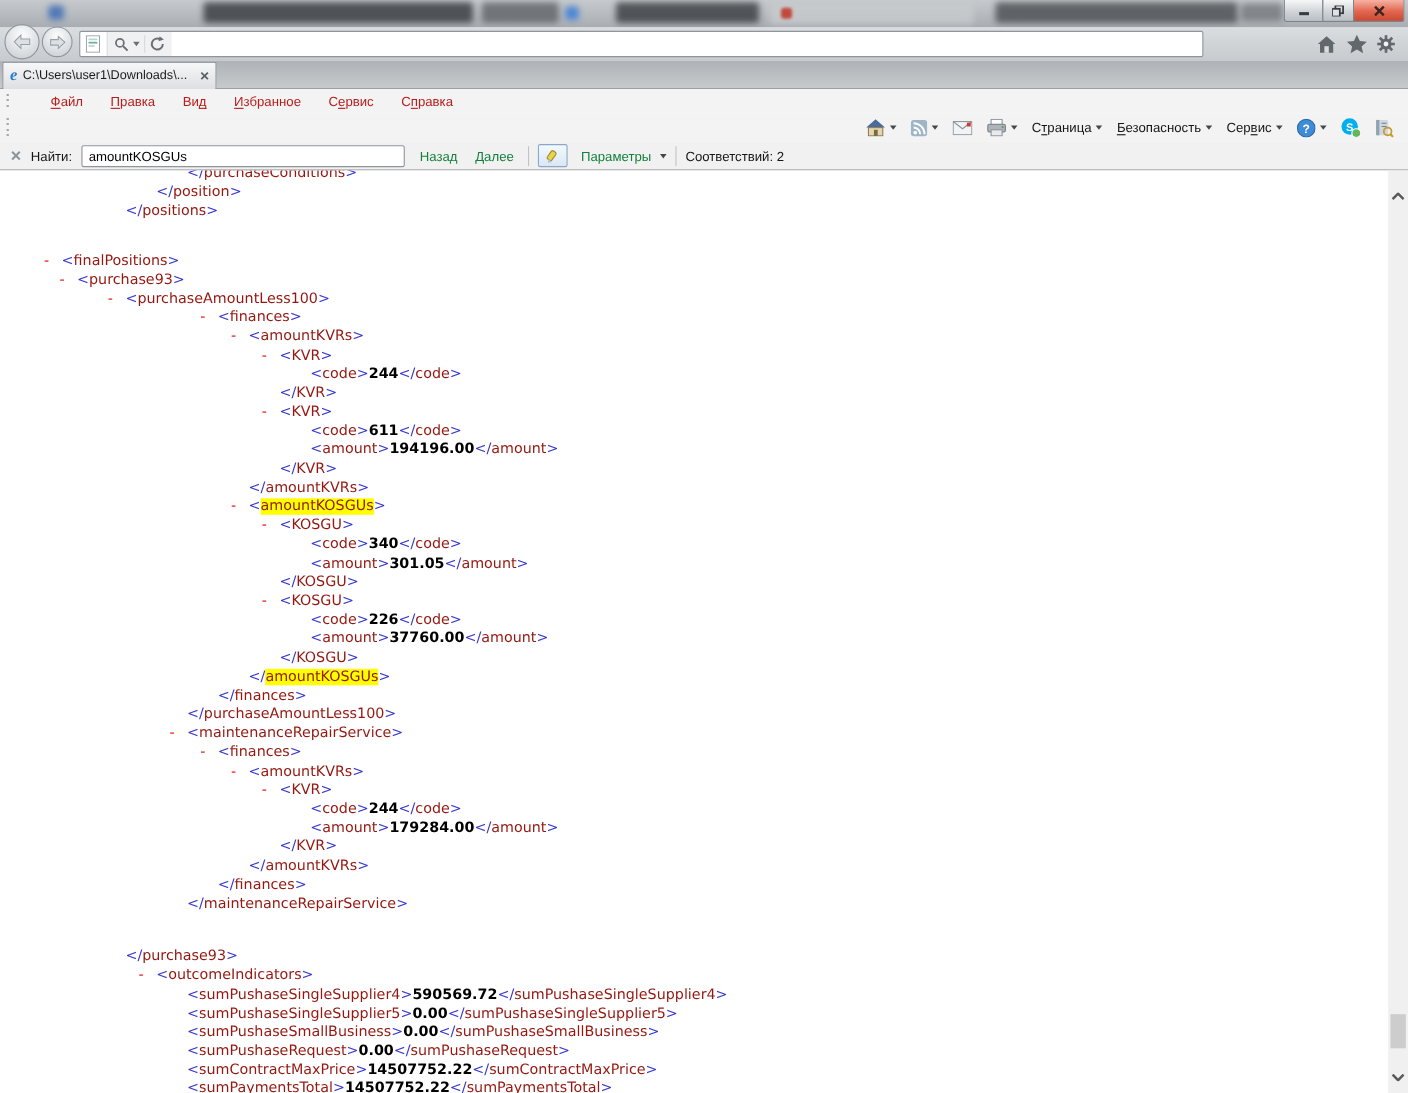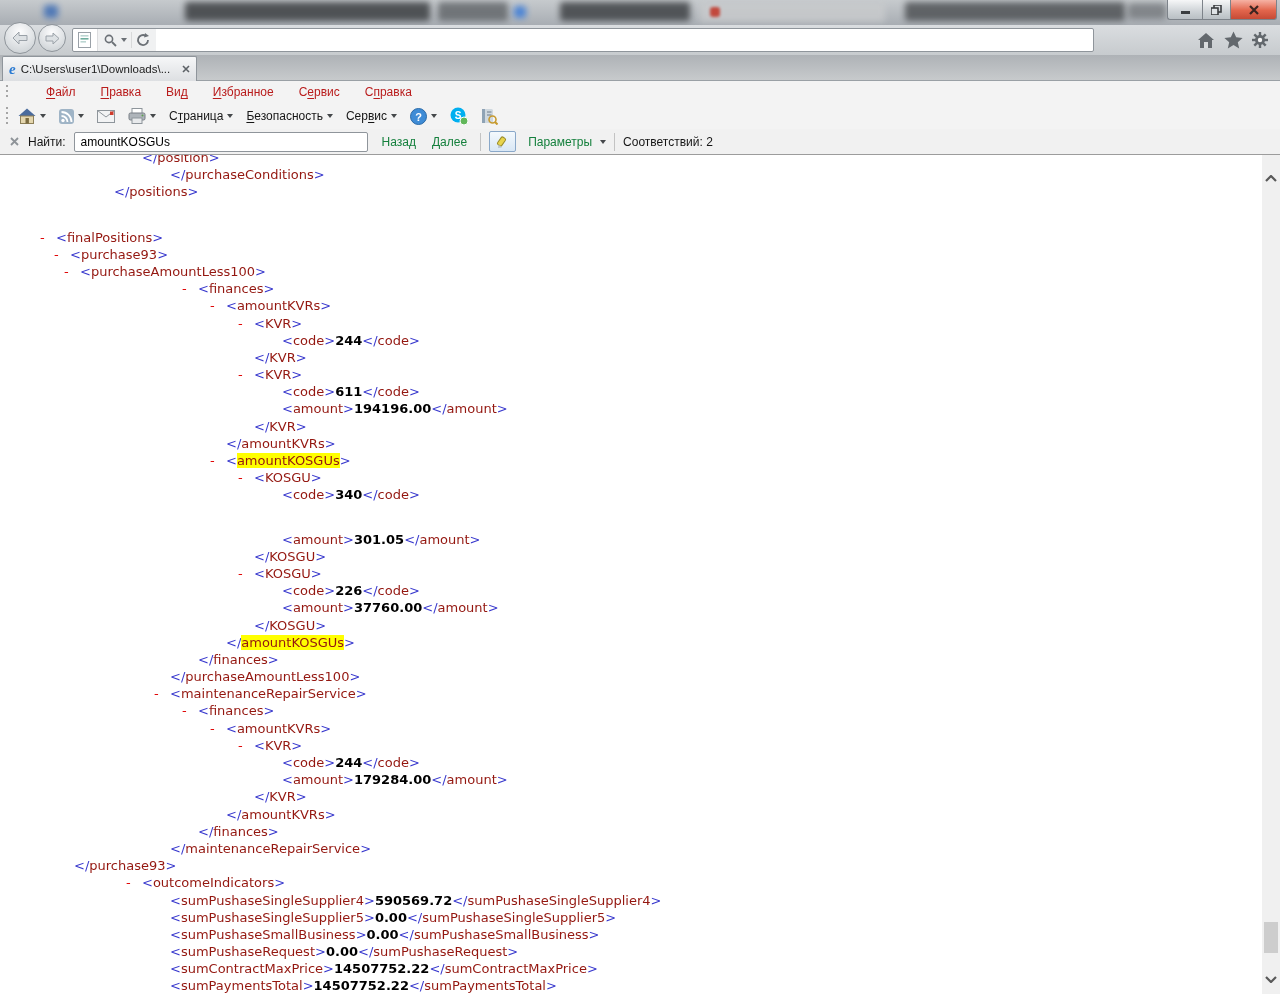--- a/index.html
+++ b/index.html
@@ -44,21 +44,21 @@
   .tab{position:absolute;left:2px;top:1px;width:195px;height:25px;
        background:linear-gradient(#f6f7f8,#dddfe2);border:1px solid #8f959b;border-bottom:none;
        border-radius:2px 2px 0 0;display:flex;align-items:center;gap:5px;padding:0 6px;}
   .tabtitle{flex:1;font-size:11.5px;color:#1b1b1b;white-space:nowrap;overflow:hidden;}
   .elogo{font:italic bold 15px "Liberation Serif",serif;color:#2a7ad2;line-height:1;}
 
   
   .menubar{position:absolute;left:0;top:81px;width:1280px;height:22px;background:#f3f3f3;
            display:flex;align-items:center;padding-left:46px;gap:25px;font-size:12px;color:#b91c1c;}
   .commandbar{position:absolute;left:0;top:103px;width:1280px;height:26px;background:#f3f3f3;
-              display:flex;align-items:center;padding-left:18px;font-size:12px;color:#161616;}
+              display:flex;align-items:center;padding-left:18px;font-size:12px;color:#161616;justify-content:flex-end;}
   .findbar{position:absolute;left:0;top:129px;width:1280px;height:26px;background:#f1f1f1;
            border-bottom:1px solid #9c9c9c;display:flex;align-items:center;font-size:12px;color:#161616;}
   .grip{position:absolute;left:6px;top:4px;bottom:4px;width:2px;
         background:repeating-linear-gradient(to bottom,#a5a5a5 0 2px,transparent 2px 5px);}
   .mitem{cursor:default;}
   .cbgroup{display:flex;align-items:center;gap:4px;margin-right:13px;}
   .caret{width:0;height:0;border-left:3.5px solid transparent;border-right:3.5px solid transparent;
          border-top:4px solid #45484b;display:inline-block;}
   .findinput{width:294px;height:20px;margin-left:8px;border:1px solid #8f959b;border-radius:2px;
              padding:0 6px;font:12px "Liberation Sans",sans-serif;color:#000;}
@@ -301,59 +301,59 @@
       </svg>
     </span>
     <span class="flatbtn" style="margin-left:7px;">Параметры</span>
     <span class="caret" style="margin-left:3px;"></span>
     <span class="fsep"></span>
     <span>Соответствий: 2</span>
   </div>
 
   <div class="content">
     <div class="xml">
+        <div class="xline" style="padding-left: 170px;"><span class="sym">&lt;/</span><span class="tag">purchaseConditions</span><span class="sym">&gt;</span></div>
         <div class="xline" style="padding-left: 142px;"><span class="sym">&lt;/</span><span class="tag">position</span><span class="sym">&gt;</span></div>
-        <div class="xline" style="padding-left: 170px;"><span class="sym">&lt;/</span><span class="tag">purchaseConditions</span><span class="sym">&gt;</span></div>
         <div class="xline" style="padding-left: 114px;"><span class="sym">&lt;/</span><span class="tag">positions</span><span class="sym">&gt;</span></div>
         <div class="xline" style="padding-left: 56px; margin-top: 28px;"><span class="dash">-</span><span class="sym">&lt;</span><span class="tag">finalPositions</span><span class="sym">&gt;</span></div>
         <div class="xline" style="padding-left: 70px;"><span class="dash">-</span><span class="sym">&lt;</span><span class="tag">purchase93</span><span class="sym">&gt;</span></div>
-        <div class="xline" style="padding-left: 80px;"><span class="dash">-</span><span class="sym">&lt;</span><span class="tag">purchaseAmountLess100</span><span class="sym">&gt;</span></div>
+        <div class="xline" style="padding-left: 114px;"><span class="dash">-</span><span class="sym">&lt;</span><span class="tag">purchaseAmountLess100</span><span class="sym">&gt;</span></div>
         <div class="xline" style="padding-left: 198px;"><span class="dash">-</span><span class="sym">&lt;</span><span class="tag">finances</span><span class="sym">&gt;</span></div>
         <div class="xline" style="padding-left: 226px;"><span class="dash">-</span><span class="sym">&lt;</span><span class="tag">amountKVRs</span><span class="sym">&gt;</span></div>
         <div class="xline" style="padding-left: 254px;"><span class="dash">-</span><span class="sym">&lt;</span><span class="tag">KVR</span><span class="sym">&gt;</span></div>
         <div class="xline" style="padding-left: 282px;"><span class="sym">&lt;</span><span class="tag">code</span><span class="sym">&gt;</span><span class="val">244</span><span class="sym">&lt;/</span><span class="tag">code</span><span class="sym">&gt;</span></div>
         <div class="xline" style="padding-left: 254px;"><span class="sym">&lt;/</span><span class="tag">KVR</span><span class="sym">&gt;</span></div>
         <div class="xline" style="padding-left: 254px;"><span class="dash">-</span><span class="sym">&lt;</span><span class="tag">KVR</span><span class="sym">&gt;</span></div>
         <div class="xline" style="padding-left: 282px;"><span class="sym">&lt;</span><span class="tag">code</span><span class="sym">&gt;</span><span class="val">611</span><span class="sym">&lt;/</span><span class="tag">code</span><span class="sym">&gt;</span></div>
         <div class="xline" style="padding-left: 282px;"><span class="sym">&lt;</span><span class="tag">amount</span><span class="sym">&gt;</span><span class="val">194196.00</span><span class="sym">&lt;/</span><span class="tag">amount</span><span class="sym">&gt;</span></div>
         <div class="xline" style="padding-left: 254px;"><span class="sym">&lt;/</span><span class="tag">KVR</span><span class="sym">&gt;</span></div>
         <div class="xline" style="padding-left: 226px;"><span class="sym">&lt;/</span><span class="tag">amountKVRs</span><span class="sym">&gt;</span></div>
         <div class="xline" style="padding-left: 226px;"><span class="dash">-</span><span class="sym">&lt;</span><span class="tag hl">amountKOSGUs</span><span class="sym">&gt;</span></div>
         <div class="xline" style="padding-left: 254px;"><span class="dash">-</span><span class="sym">&lt;</span><span class="tag">KOSGU</span><span class="sym">&gt;</span></div>
         <div class="xline" style="padding-left: 282px;"><span class="sym">&lt;</span><span class="tag">code</span><span class="sym">&gt;</span><span class="val">340</span><span class="sym">&lt;/</span><span class="tag">code</span><span class="sym">&gt;</span></div>
-        <div class="xline" style="padding-left: 282px; margin-top: 27px;"><span class="sym">&lt;</span><span class="tag">amount</span><span class="sym">&gt;</span><span class="val">301.05</span><span class="sym">&lt;/</span><span class="tag">amount</span><span class="sym">&gt;</span></div>
+        <div class="xline" style="padding-left: 282px;"><span class="sym">&lt;</span><span class="tag">amount</span><span class="sym">&gt;</span><span class="val">301.05</span><span class="sym">&lt;/</span><span class="tag">amount</span><span class="sym">&gt;</span></div>
         <div class="xline" style="padding-left: 254px;"><span class="sym">&lt;/</span><span class="tag">KOSGU</span><span class="sym">&gt;</span></div>
         <div class="xline" style="padding-left: 254px;"><span class="dash">-</span><span class="sym">&lt;</span><span class="tag">KOSGU</span><span class="sym">&gt;</span></div>
         <div class="xline" style="padding-left: 282px;"><span class="sym">&lt;</span><span class="tag">code</span><span class="sym">&gt;</span><span class="val">226</span><span class="sym">&lt;/</span><span class="tag">code</span><span class="sym">&gt;</span></div>
         <div class="xline" style="padding-left: 282px;"><span class="sym">&lt;</span><span class="tag">amount</span><span class="sym">&gt;</span><span class="val">37760.00</span><span class="sym">&lt;/</span><span class="tag">amount</span><span class="sym">&gt;</span></div>
         <div class="xline" style="padding-left: 254px;"><span class="sym">&lt;/</span><span class="tag">KOSGU</span><span class="sym">&gt;</span></div>
         <div class="xline" style="padding-left: 226px;"><span class="sym">&lt;/</span><span class="tag hl">amountKOSGUs</span><span class="sym">&gt;</span></div>
         <div class="xline" style="padding-left: 198px;"><span class="sym">&lt;/</span><span class="tag">finances</span><span class="sym">&gt;</span></div>
         <div class="xline" style="padding-left: 170px;"><span class="sym">&lt;/</span><span class="tag">purchaseAmountLess100</span><span class="sym">&gt;</span></div>
         <div class="xline" style="padding-left: 170px;"><span class="dash">-</span><span class="sym">&lt;</span><span class="tag">maintenanceRepairService</span><span class="sym">&gt;</span></div>
         <div class="xline" style="padding-left: 198px;"><span class="dash">-</span><span class="sym">&lt;</span><span class="tag">finances</span><span class="sym">&gt;</span></div>
         <div class="xline" style="padding-left: 226px;"><span class="dash">-</span><span class="sym">&lt;</span><span class="tag">amountKVRs</span><span class="sym">&gt;</span></div>
         <div class="xline" style="padding-left: 254px;"><span class="dash">-</span><span class="sym">&lt;</span><span class="tag">KVR</span><span class="sym">&gt;</span></div>
         <div class="xline" style="padding-left: 282px;"><span class="sym">&lt;</span><span class="tag">code</span><span class="sym">&gt;</span><span class="val">244</span><span class="sym">&lt;/</span><span class="tag">code</span><span class="sym">&gt;</span></div>
         <div class="xline" style="padding-left: 282px;"><span class="sym">&lt;</span><span class="tag">amount</span><span class="sym">&gt;</span><span class="val">179284.00</span><span class="sym">&lt;/</span><span class="tag">amount</span><span class="sym">&gt;</span></div>
         <div class="xline" style="padding-left: 254px;"><span class="sym">&lt;/</span><span class="tag">KVR</span><span class="sym">&gt;</span></div>
         <div class="xline" style="padding-left: 226px;"><span class="sym">&lt;/</span><span class="tag">amountKVRs</span><span class="sym">&gt;</span></div>
         <div class="xline" style="padding-left: 198px;"><span class="sym">&lt;/</span><span class="tag">finances</span><span class="sym">&gt;</span></div>
         <div class="xline" style="padding-left: 170px;"><span class="sym">&lt;/</span><span class="tag">maintenanceRepairService</span><span class="sym">&gt;</span></div>
-        <div class="xline" style="padding-left: 74px;"><span class="sym">&lt;/</span><span class="tag">purchase93</span><span class="sym">&gt;</span></div>
+        <div class="xline" style="padding-left: 114px; margin-top: 31px;"><span class="sym">&lt;/</span><span class="tag">purchase93</span><span class="sym">&gt;</span></div>
         <div class="xline" style="padding-left: 142px;"><span class="dash">-</span><span class="sym">&lt;</span><span class="tag">outcomeIndicators</span><span class="sym">&gt;</span></div>
         <div class="xline" style="padding-left: 170px;"><span class="sym">&lt;</span><span class="tag">sumPushaseSingleSupplier4</span><span class="sym">&gt;</span><span class="val">590569.72</span><span class="sym">&lt;/</span><span class="tag">sumPushaseSingleSupplier4</span><span class="sym">&gt;</span></div>
         <div class="xline" style="padding-left: 170px;"><span class="sym">&lt;</span><span class="tag">sumPushaseSingleSupplier5</span><span class="sym">&gt;</span><span class="val">0.00</span><span class="sym">&lt;/</span><span class="tag">sumPushaseSingleSupplier5</span><span class="sym">&gt;</span></div>
         <div class="xline" style="padding-left: 170px;"><span class="sym">&lt;</span><span class="tag">sumPushaseSmallBusiness</span><span class="sym">&gt;</span><span class="val">0.00</span><span class="sym">&lt;/</span><span class="tag">sumPushaseSmallBusiness</span><span class="sym">&gt;</span></div>
         <div class="xline" style="padding-left: 170px;"><span class="sym">&lt;</span><span class="tag">sumPushaseRequest</span><span class="sym">&gt;</span><span class="val">0.00</span><span class="sym">&lt;/</span><span class="tag">sumPushaseRequest</span><span class="sym">&gt;</span></div>
         <div class="xline" style="padding-left: 170px;"><span class="sym">&lt;</span><span class="tag">sumContractMaxPrice</span><span class="sym">&gt;</span><span class="val">14507752.22</span><span class="sym">&lt;/</span><span class="tag">sumContractMaxPrice</span><span class="sym">&gt;</span></div>
         <div class="xline" style="padding-left: 170px;"><span class="sym">&lt;</span><span class="tag">sumPaymentsTotal</span><span class="sym">&gt;</span><span class="val">14507752.22</span><span class="sym">&lt;/</span><span class="tag">sumPaymentsTotal</span><span class="sym">&gt;</span></div>
         <div class="xline" style="padding-left: 114px;"><span class="sym">&lt;/</span><span class="tag">finalPositions</span><span class="sym">&gt;</span></div>
         <div class="xline" style="padding-left: 142px;"><span class="sym">&lt;/</span><span class="tag">outcomeIndicators</span><span class="sym">&gt;</span></div>
         <div class="xline" style="padding-left: 86px;"><span class="sym">&lt;/</span><span class="tag">providedPurchases</span><span class="sym">&gt;</span></div>

